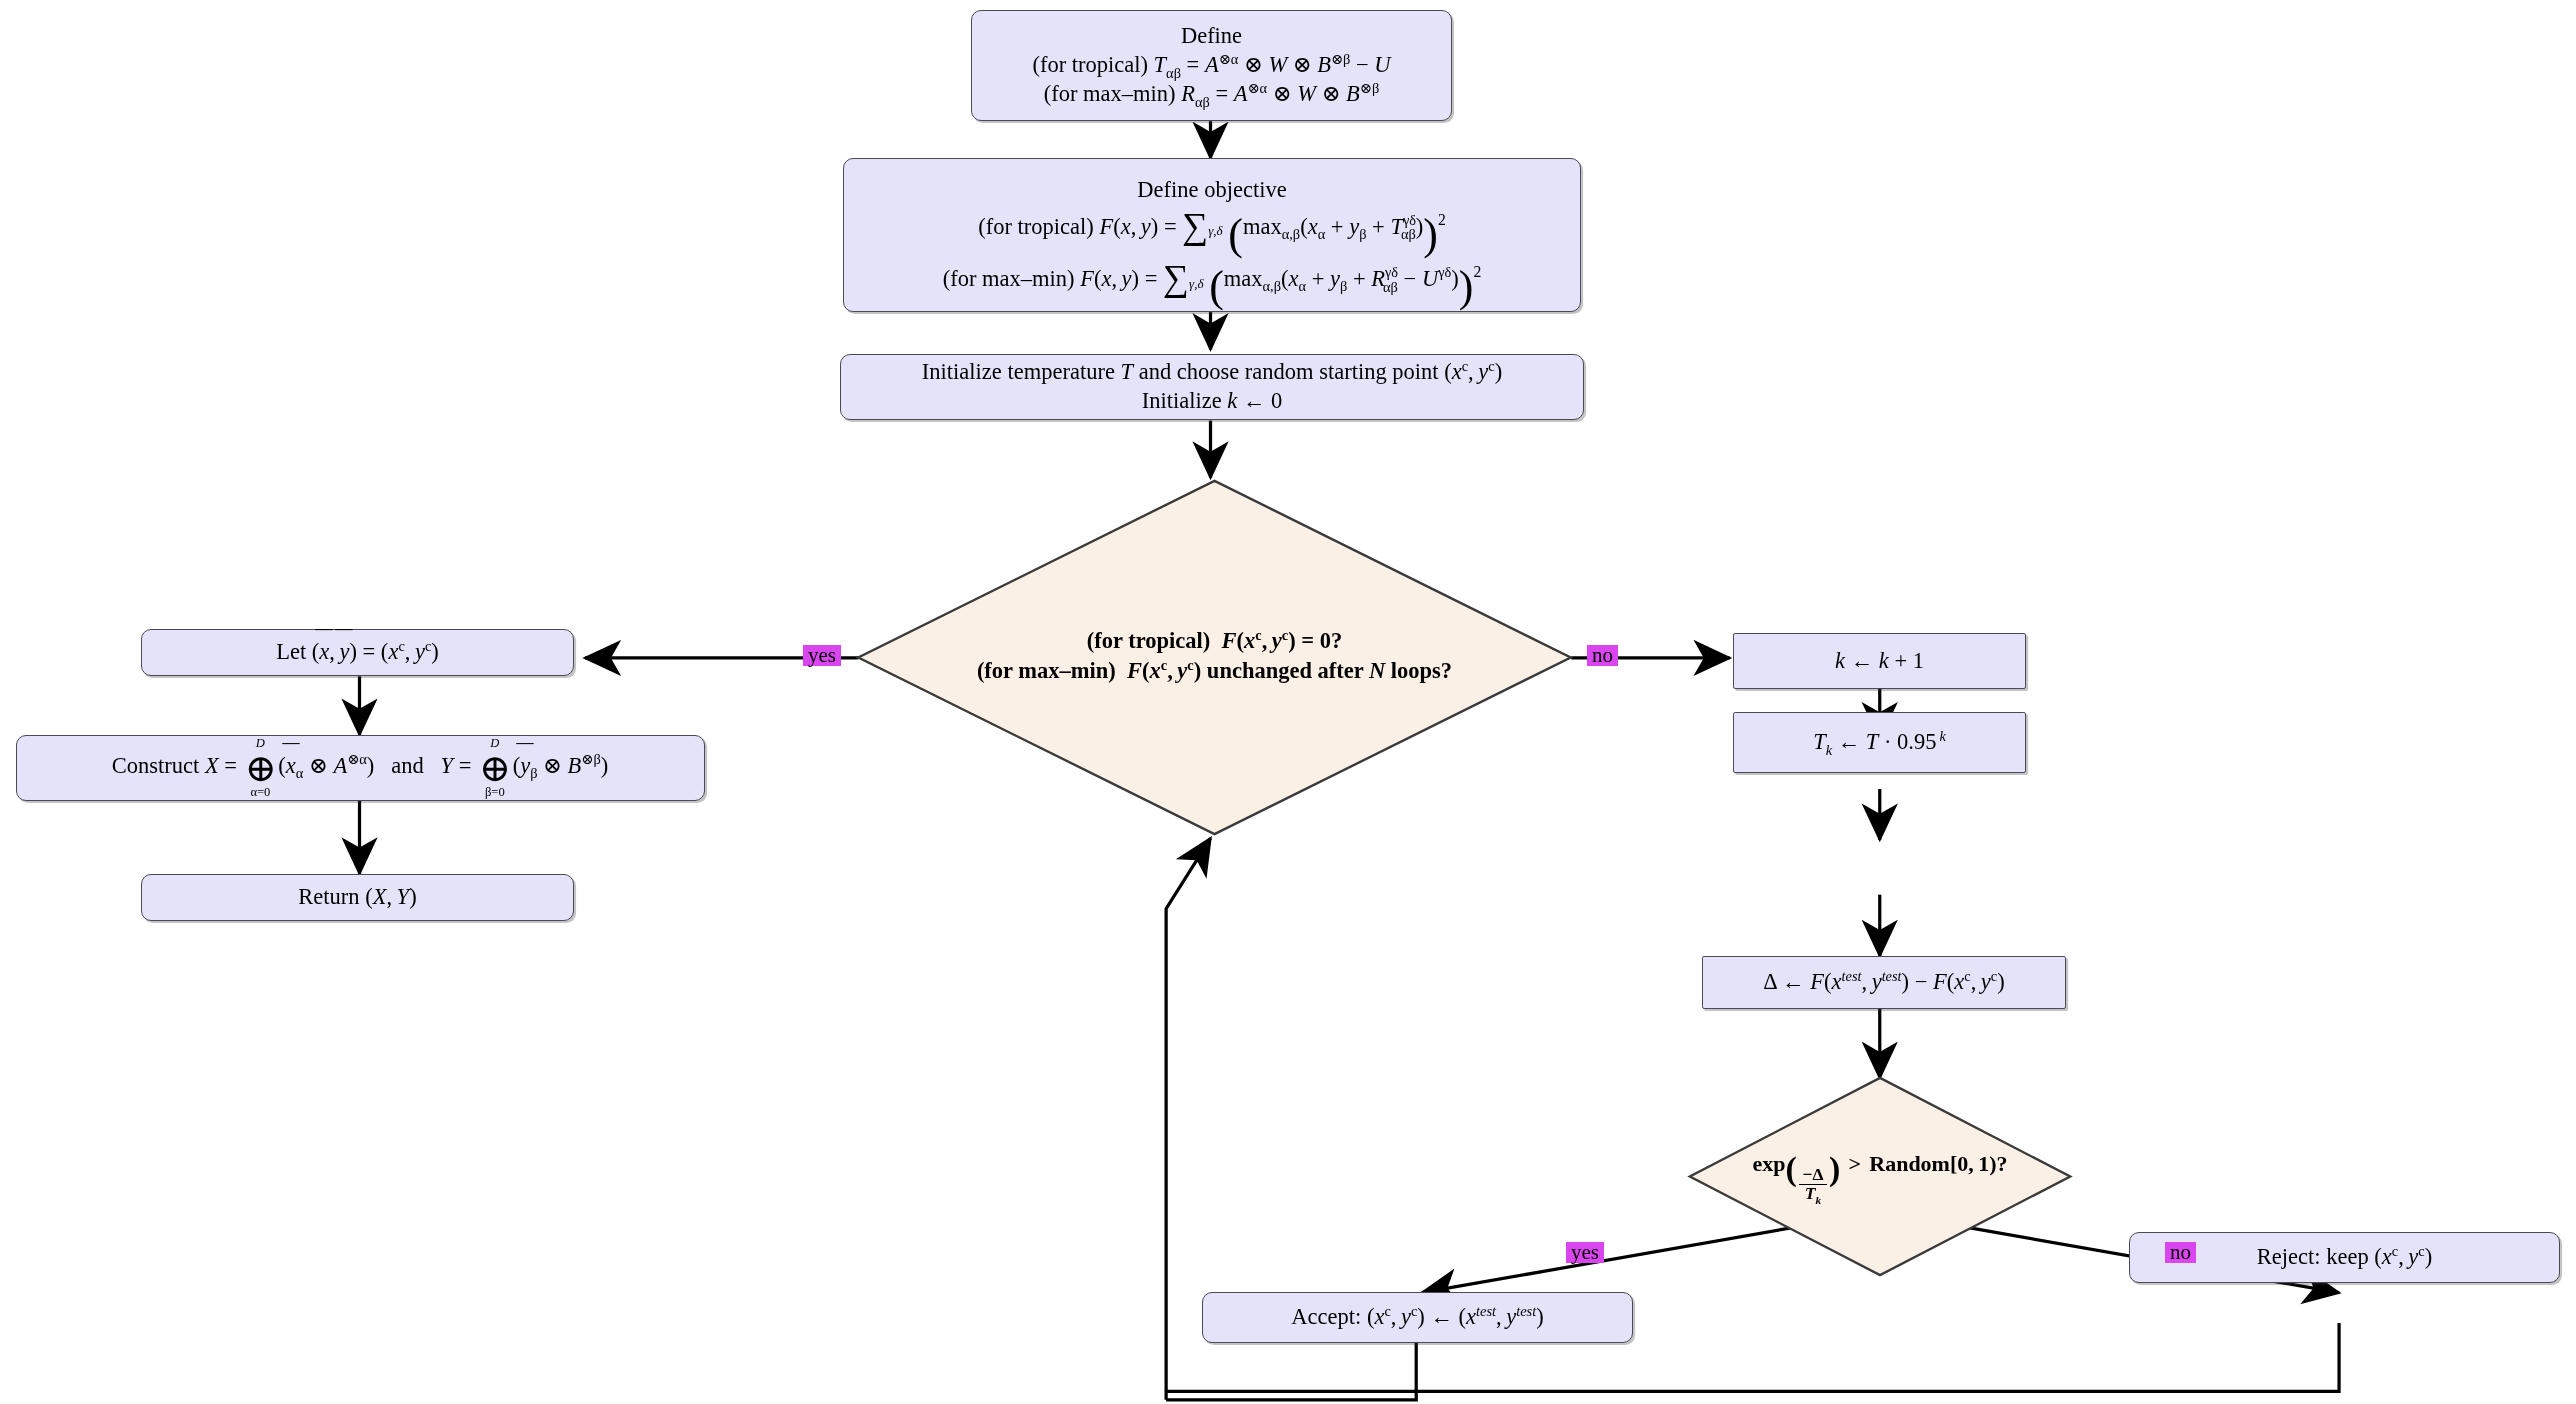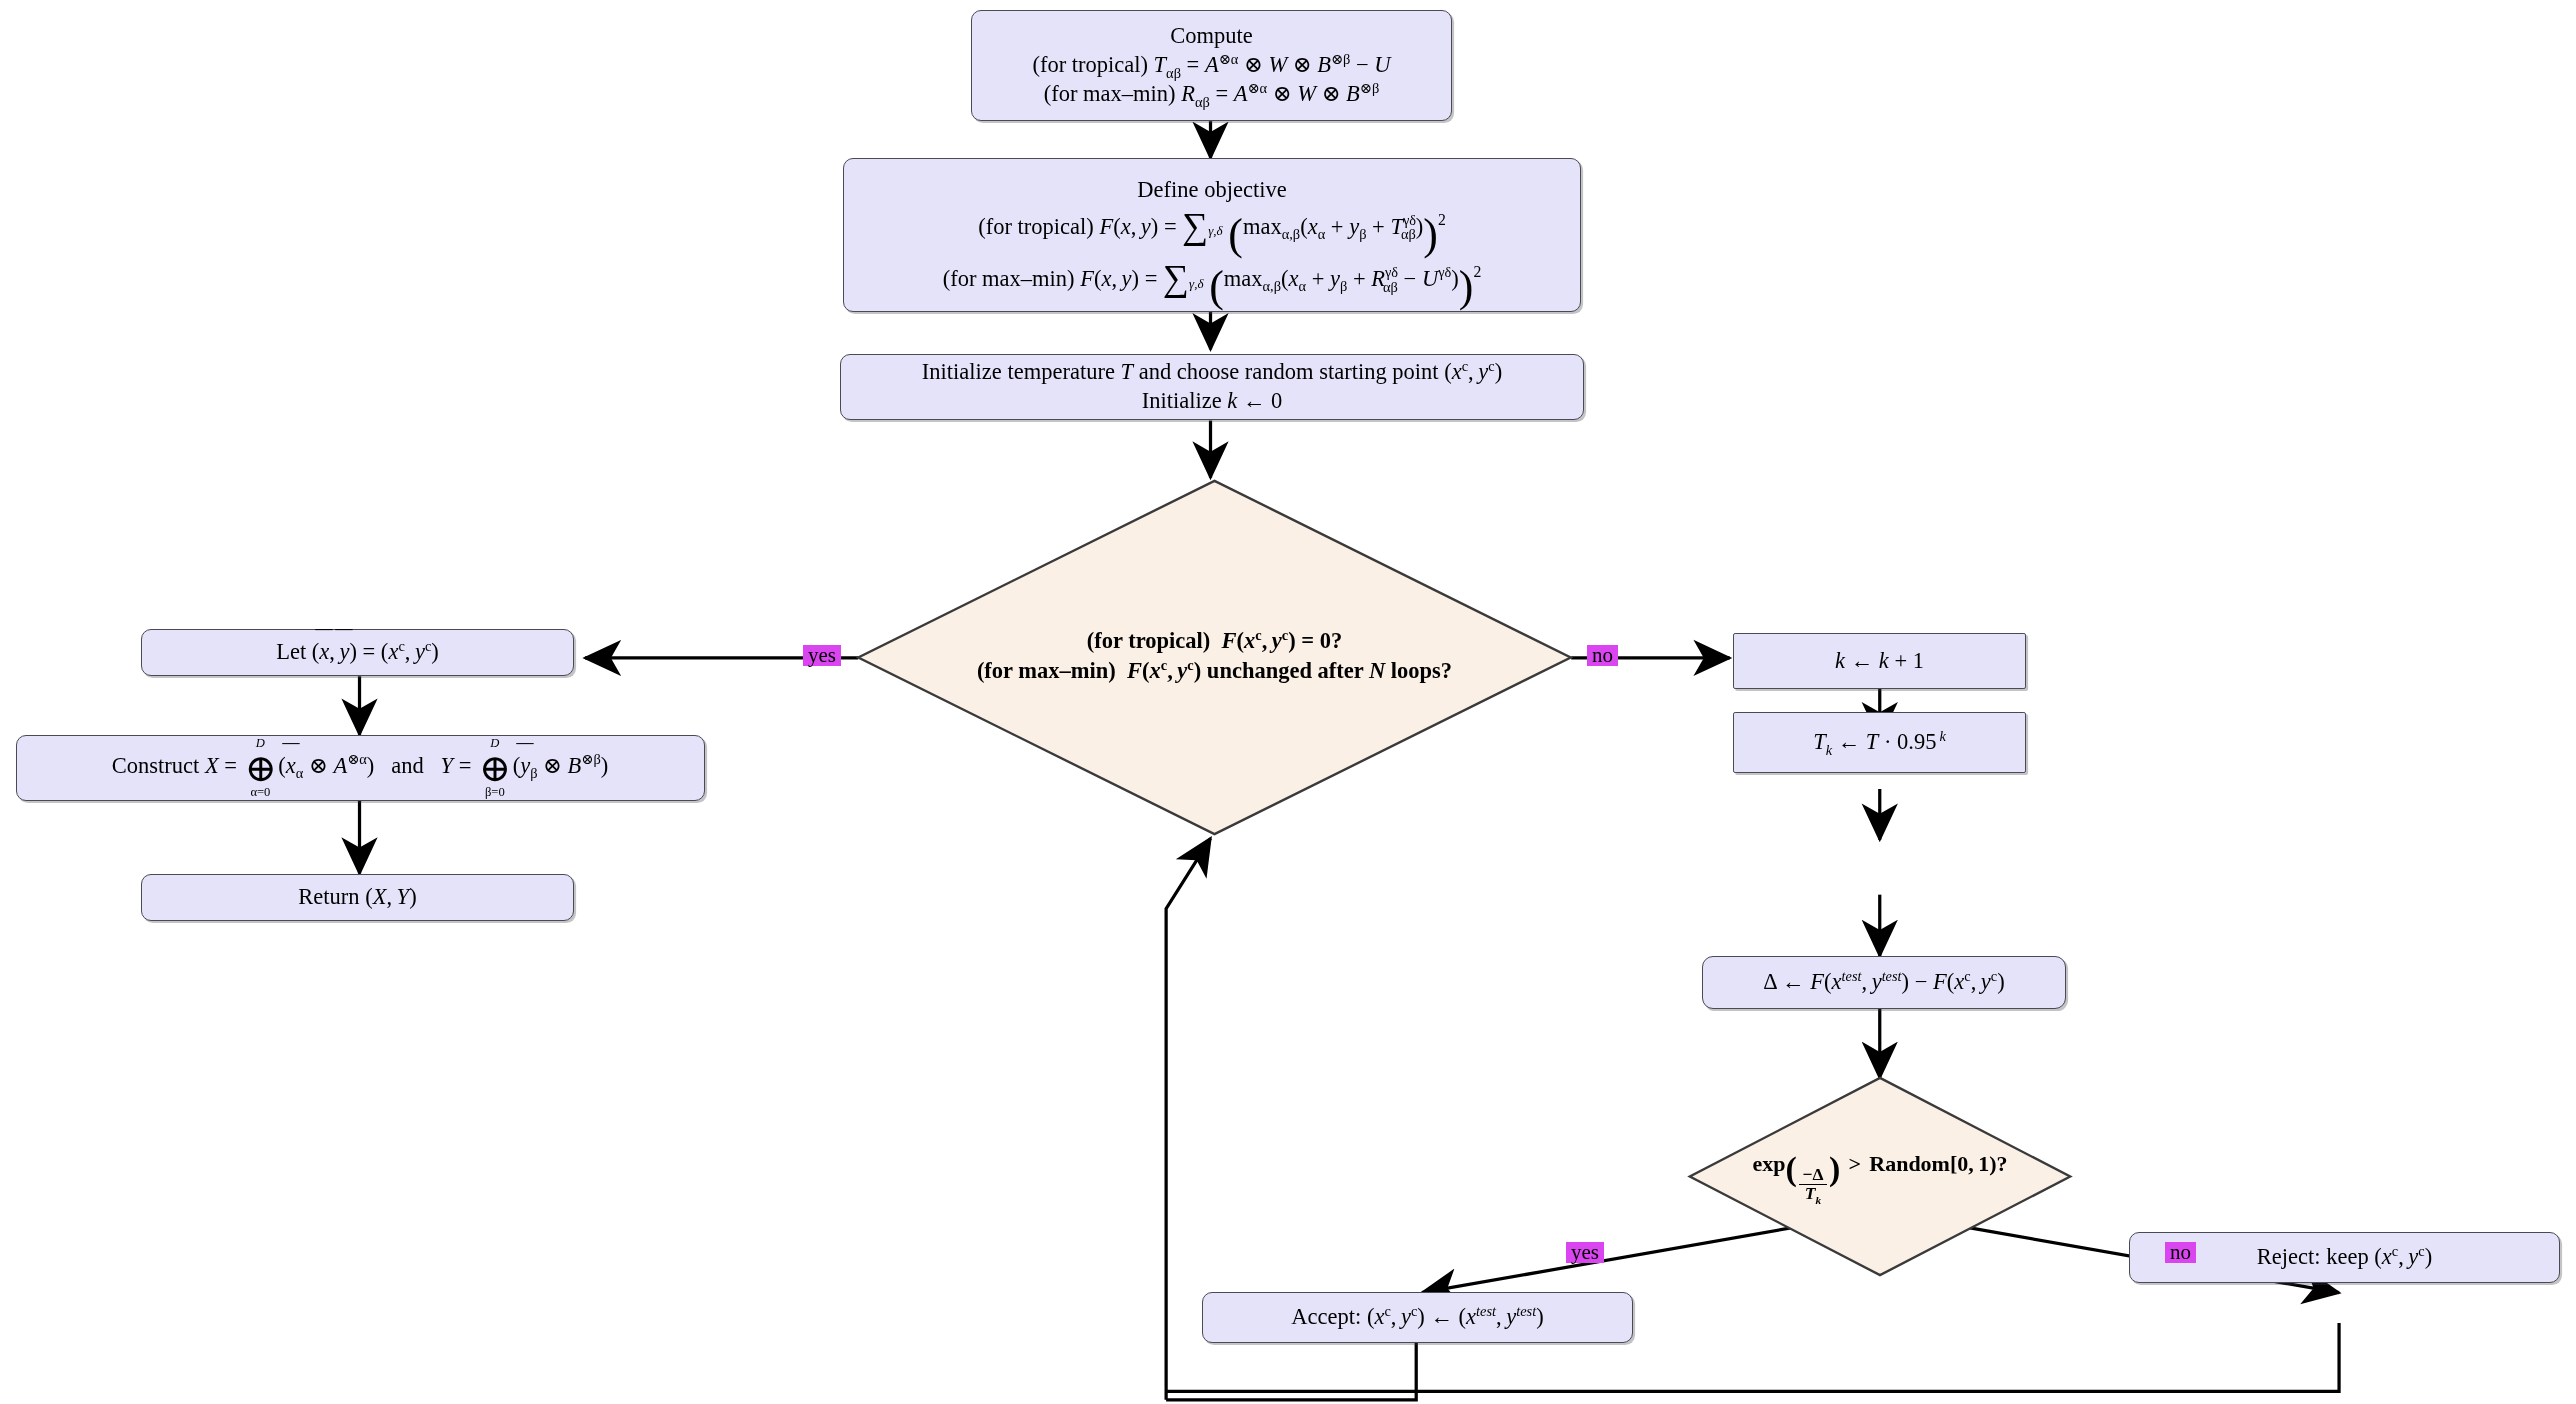--- a/index.html
+++ b/index.html
@@ -108,21 +108,21 @@
   <div class="dtext f31" style="left:1697px;top:1147px;width:366px;height:59px;">
     <div>exp<span class="bigpar">(</span><span class="frac">
           <span class="num">−Δ</span>
           <span class="den"><i class="v">T</i><sub><i class="v">k</i></sub></span>
         </span><span class="bigpar">)</span>
       <span class="op">&gt;</span> Random[0, 1)?</div>
   </div>
 
   <div class="node proc f32" style="left:971px;top:10px;width:481px;height:111px;">
     <div class="inner">
-      <div>Compute</div>
+      <div>Define</div>
       <div><span>(for tropical)</span>
         <i class="v">T</i><sub>αβ</sub> = <i class="v">A</i><sup>⊗α</sup> ⊗ <i class="v">W</i> ⊗ <i class="v">B</i><sup>⊗β</sup> − <i class="v">U</i></div>
       <div><span>(for max–min)</span>
         <i class="v">R</i><sub>αβ</sub> = <i class="v">A</i><sup>⊗α</sup> ⊗ <i class="v">W</i> ⊗ <i class="v">B</i><sup>⊗β</sup></div>
     </div>
   </div>
 
   <div class="node proc f32" style="left:843px;top:158px;width:738px;height:154px;">
     <div class="inner">
       <div style="margin-bottom:2.8px;">Define objective</div>
@@ -179,21 +179,21 @@
 
   <div class="node proc sharp f32" style="left:1733px;top:633px;width:293px;height:56px;">
     <div class="inner"><i class="v">k</i> ← <i class="v">k</i> + 1</div>
   </div>
 
   <div class="node proc sharp f32" style="left:1733px;top:712px;width:293px;height:61px;">
     <div class="inner"><i class="v">T</i><sub><i class="v">k</i></sub> ← <i class="v">T</i> · 0.95<sup> <i class="v">k</i></sup></div>
   </div>
 
 
-  <div class="node proc sharp f32" style="left:1702px;top:956px;width:364px;height:53px;border-radius:11px;">
+  <div class="node proc sharp f32" style="left:1702px;top:956px;width:364px;height:53px;">
     <div class="inner">Δ ← <i class="v">F</i>(<i class="v">x</i><sup><i class="v">test</i></sup>, <i class="v">y</i><sup><i class="v">test</i></sup>) − <i class="v">F</i>(<i class="v">x</i><sup>c</sup>, <i class="v">y</i><sup>c</sup>)</div>
   </div>
 
   <div class="node proc f32" style="left:1202px;top:1292px;width:431px;height:51px;">
     <div class="inner">Accept: (<i class="v">x</i><sup>c</sup>, <i class="v">y</i><sup>c</sup>) ← (<i class="v">x</i><sup><i class="v">test</i></sup>, <i class="v">y</i><sup><i class="v">test</i></sup>)</div>
   </div>
 
   <div class="node proc f32" style="left:2129px;top:1232px;width:431px;height:51px;">
     <div class="inner">Reject: keep (<i class="v">x</i><sup>c</sup>, <i class="v">y</i><sup>c</sup>)</div>
   </div>

